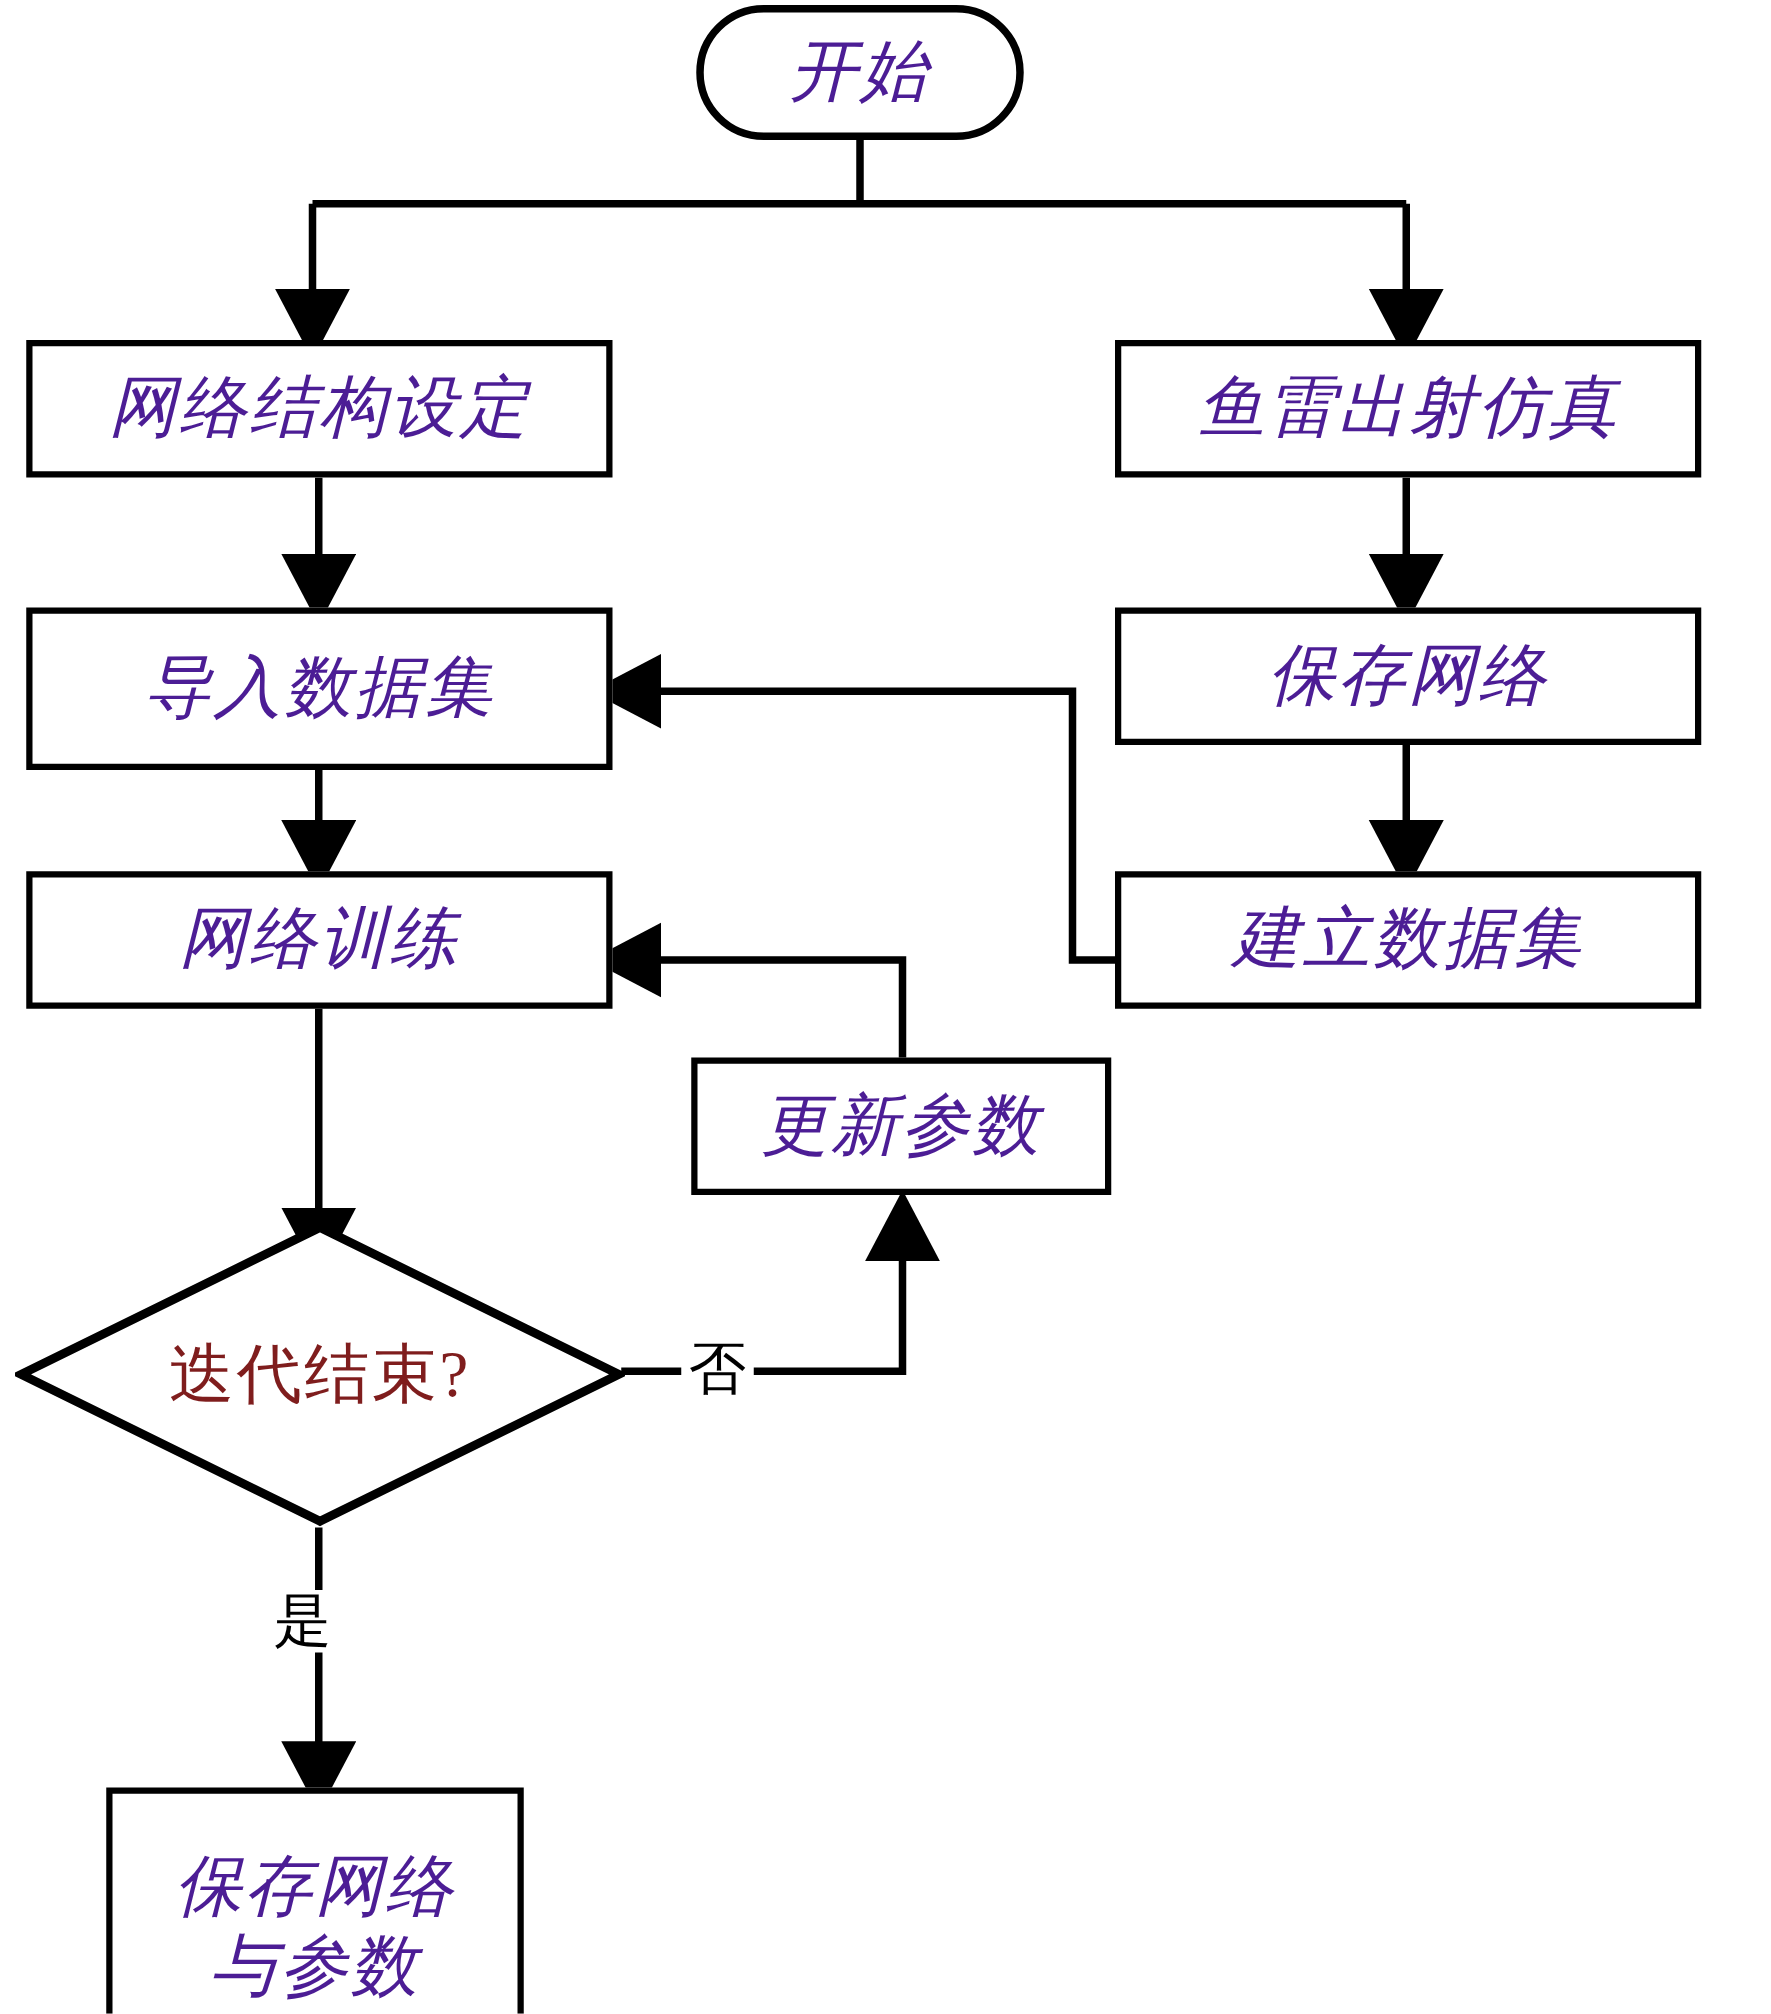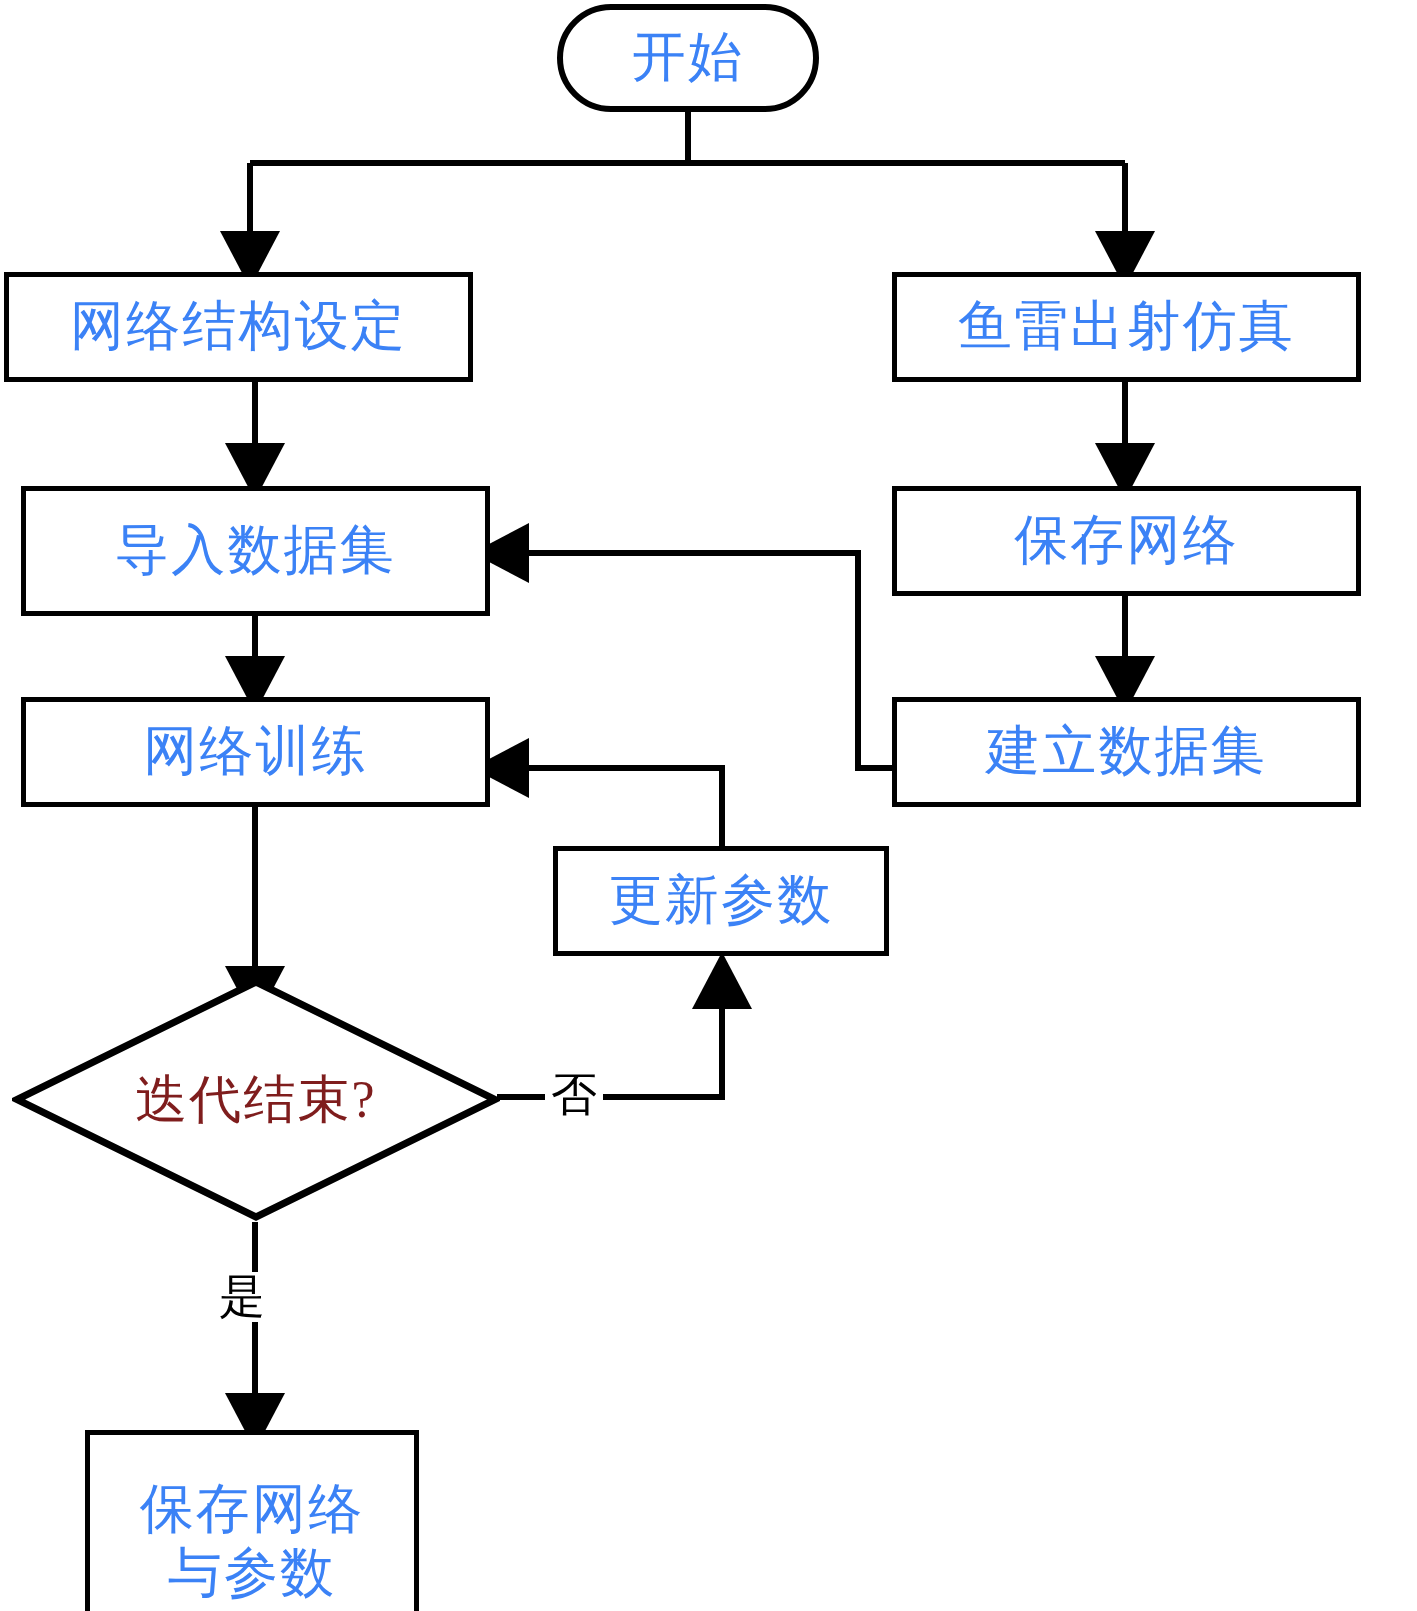--- a/index.html
+++ b/index.html
@@ -24,24 +24,25 @@
     width: 1417px;
     height: 1611px;
   }
   .node {
     position: absolute;
     box-sizing: border-box;
     display: flex;
     align-items: center;
     justify-content: center;
     text-align: center;
-    color: #3b82f6;
+    color: #4c1d95;
     background: #ffffff;
     line-height: 1.18;
     z-index: 3;
+    font-style: italic;
   }
   .node-process {
     border: 5px solid #000000;
   }
   .node-terminal {
     border: 6px solid #000000;
     border-radius: 60px;
   }
   .node-text {
     white-space: pre-line;
@@ -118,21 +119,21 @@
       <path d="M722,865 L722,768 L520,768" marker-end="url(#arrow)"></path>
 
       <path d="M255,1222 L255,1402" marker-end="url(#arrow)"></path>
     </g>
   </svg>
 
   <div class="node node-terminal f-54" style="left:557px; top:4px; width:262px; height:108px;">
     <span class="node-text">开始</span>
   </div>
 
-  <div class="node node-process f-54" style="left:4px; top:272px; width:469px; height:110px;">
+  <div class="node node-process f-54" style="left:21px; top:272px; width:469px; height:110px;">
     <span class="node-text">网络结构设定</span>
   </div>
 
   <div class="node node-process f-54" style="left:892px; top:272px; width:469px; height:110px;">
     <span class="node-text">鱼雷出射仿真</span>
   </div>
 
   <div class="node node-process f-54" style="left:21px; top:486px; width:469px; height:130px;">
     <span class="node-text">导入数据集</span>
   </div>

